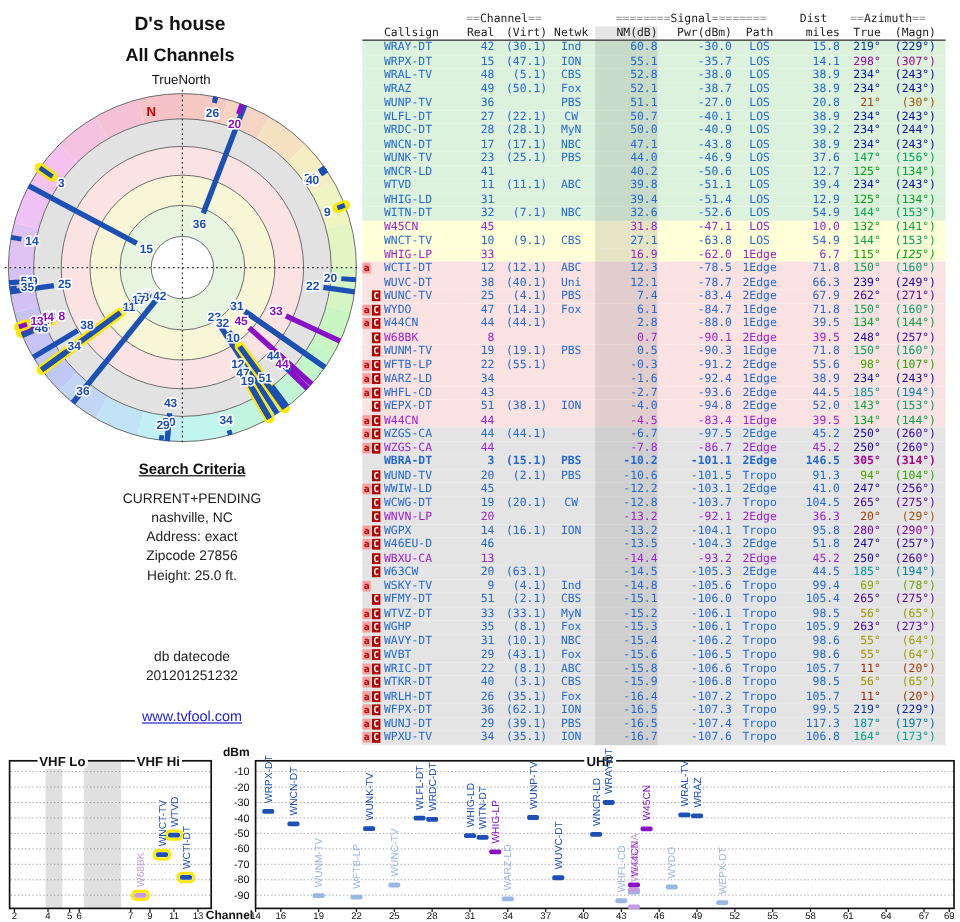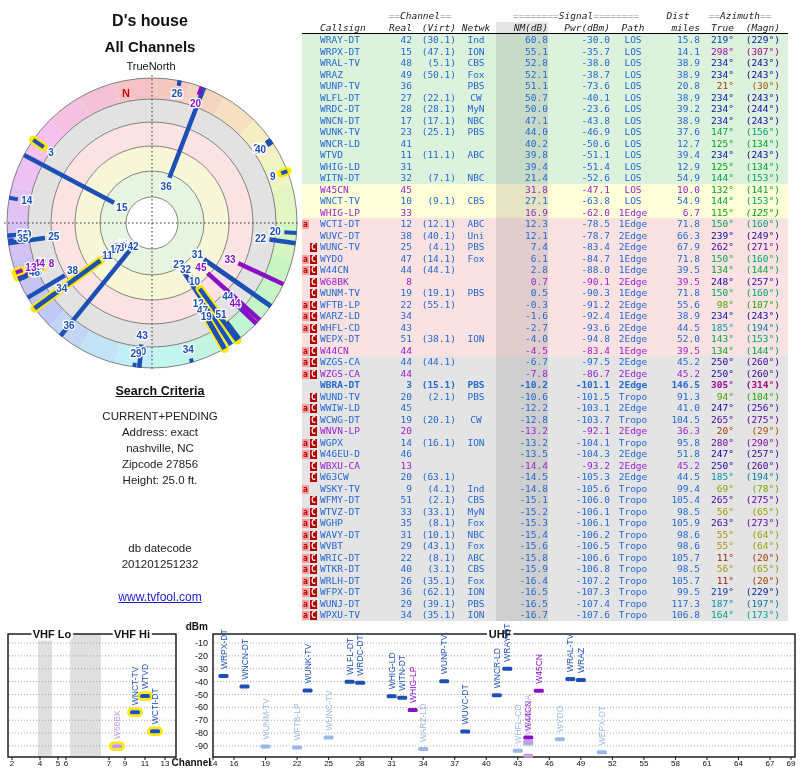--- a/index.html
+++ b/index.html
@@ -13,21 +13,21 @@
   #search-block{left:20px;top:384px;width:280px;}
   #search-heading{font-size:12.5px;font-weight:bold;text-decoration:underline;color:#111;margin-bottom:10px;}
   .crit-line{font-size:11.5px;color:#222;line-height:16px;}
   #db-block{left:20px;top:540px;width:280px;}
   #site-link{left:20px;top:590px;width:280px;font-size:12px;}
   #site-link a{color:#2222cc;}
   
   #tv-table{left:302px;top:10px;width:486px;font-family:"DejaVu Sans Mono","Liberation Mono",monospace;
             font-size:9.5px;line-height:11.5px;color:#222;}
   .trow{display:grid;grid-template-columns:8px 10px 64px 28px 44px 40px 52px 62px 46px 44px 34px 46px;height:11.5px;}
-  .hrow{display:grid;grid-template-columns:8px 10px 64px 28px 44px 40px 52px 62px 46px 44px 34px 46px;height:11.5px;font-style:italic;}
+  .hrow{display:grid;grid-template-columns:8px 10px 64px 28px 44px 40px 52px 62px 46px 44px 34px 46px;height:11.5px;}
   .cell{white-space:pre;overflow:visible;}
   .ra{text-align:right;} .ce{text-align:center;}
   .eq{color:#999;}
   .hdr2{border-bottom:1px solid #000;}
   .nmcell{background:rgba(110,110,110,0.18);}
   .warnbox{display:inline-block;width:7px;height:9px;font-size:8px;line-height:9px;text-align:center;
            font-family:"DejaVu Sans Mono",monospace;font-weight:bold;margin-top:1px;}
   .wa{background:#ff9e9e;color:#b20000;}
   .wc{background:#b20000;color:#fff;}
   #legend{left:0;top:619px;width:800px;height:11px;font-size:9.5px;color:#222;}
@@ -206,22 +206,22 @@
         </g>
       <text x="151" y="10" text-anchor="middle" font-size="11" fill="#111">TrueNorth</text>
       <text x="126" y="37" text-anchor="middle" font-size="11" font-weight="bold" fill="#cc0000">N</text>
     </svg>
   </div>
 
   <div class="abs center" id="search-block">
     <div id="search-heading">Search Criteria</div>
     <div id="search-lines">
         <div class="crit-line">CURRENT+PENDING</div>
+        <div class="crit-line">nashville, NC</div>
         <div class="crit-line">Address: exact</div>
-        <div class="crit-line">nashville, NC</div>
         <div class="crit-line">Zipcode 27856</div>
         <div class="crit-line">Height: 25.0 ft.</div>
       </div>
   </div>
 
   <div class="abs center" id="db-block">
     <div class="crit-line">db datecode</div>
     <div class="crit-line">201201251232</div>
   </div>
 
@@ -312,21 +312,21 @@
           <div class="cell ra" style="color: rgb(12, 4, 164);">(243°)</div>
         </div>
         <div class="trow" style="background: rgb(220, 242, 220); color: rgb(36, 105, 210);">
           <div class="cell "></div>
           <div class="cell "></div>
           <div class="cell ">WUNP-TV</div>
           <div class="cell ra">36</div>
           <div class="cell ra"></div>
           <div class="cell ce">PBS</div>
           <div class="cell ra nmcell">51.1</div>
-          <div class="cell ra">-73.6</div>
+          <div class="cell ra">-27.0</div>
           <div class="cell ce">LOS</div>
           <div class="cell ra">20.8</div>
           <div class="cell ra" style="color: rgb(164, 60, 4);">21°</div>
           <div class="cell ra" style="color: rgb(164, 84, 4);">(30°)</div>
         </div>
         <div class="trow" style="background: rgb(220, 242, 220); color: rgb(36, 105, 210);">
           <div class="cell "></div>
           <div class="cell "></div>
           <div class="cell ">WLFL-DT</div>
           <div class="cell ra">27</div>
@@ -340,21 +340,21 @@
           <div class="cell ra" style="color: rgb(12, 4, 164);">(243°)</div>
         </div>
         <div class="trow" style="background: rgb(220, 242, 220); color: rgb(36, 105, 210);">
           <div class="cell "></div>
           <div class="cell "></div>
           <div class="cell ">WRDC-DT</div>
           <div class="cell ra">28</div>
           <div class="cell ra">(28.1)</div>
           <div class="cell ce">MyN</div>
           <div class="cell ra nmcell">50.0</div>
-          <div class="cell ra">-23.6</div>
+          <div class="cell ra">-40.9</div>
           <div class="cell ce">LOS</div>
           <div class="cell ra">39.2</div>
           <div class="cell ra" style="color: rgb(4, 20, 164);">234°</div>
           <div class="cell ra" style="color: rgb(15, 4, 164);">(244°)</div>
         </div>
         <div class="trow" style="background: rgb(220, 242, 220); color: rgb(36, 105, 210);">
           <div class="cell "></div>
           <div class="cell "></div>
           <div class="cell ">WNCN-DT</div>
           <div class="cell ra">17</div>
@@ -423,21 +423,21 @@
           <div class="cell ra" style="color: rgb(4, 164, 18);">125°</div>
           <div class="cell ra" style="color: rgb(4, 164, 42);">(134°)</div>
         </div>
         <div class="trow" style="background: rgb(220, 242, 220); color: rgb(36, 105, 210);">
           <div class="cell "></div>
           <div class="cell "></div>
           <div class="cell ">WITN-DT</div>
           <div class="cell ra">32</div>
           <div class="cell ra">(7.1)</div>
           <div class="cell ce">NBC</div>
-          <div class="cell ra nmcell">21.4</div>
+          <div class="cell ra nmcell">32.6</div>
           <div class="cell ra">-52.6</div>
           <div class="cell ce">LOS</div>
           <div class="cell ra">54.9</div>
           <div class="cell ra" style="color: rgb(4, 164, 68);">144°</div>
           <div class="cell ra" style="color: rgb(4, 164, 92);">(153°)</div>
         </div>
         <div class="trow" style="background: rgb(255, 255, 216); color: rgb(156, 34, 210);">
           <div class="cell "></div>
           <div class="cell "></div>
           <div class="cell ">W45CN</div>

